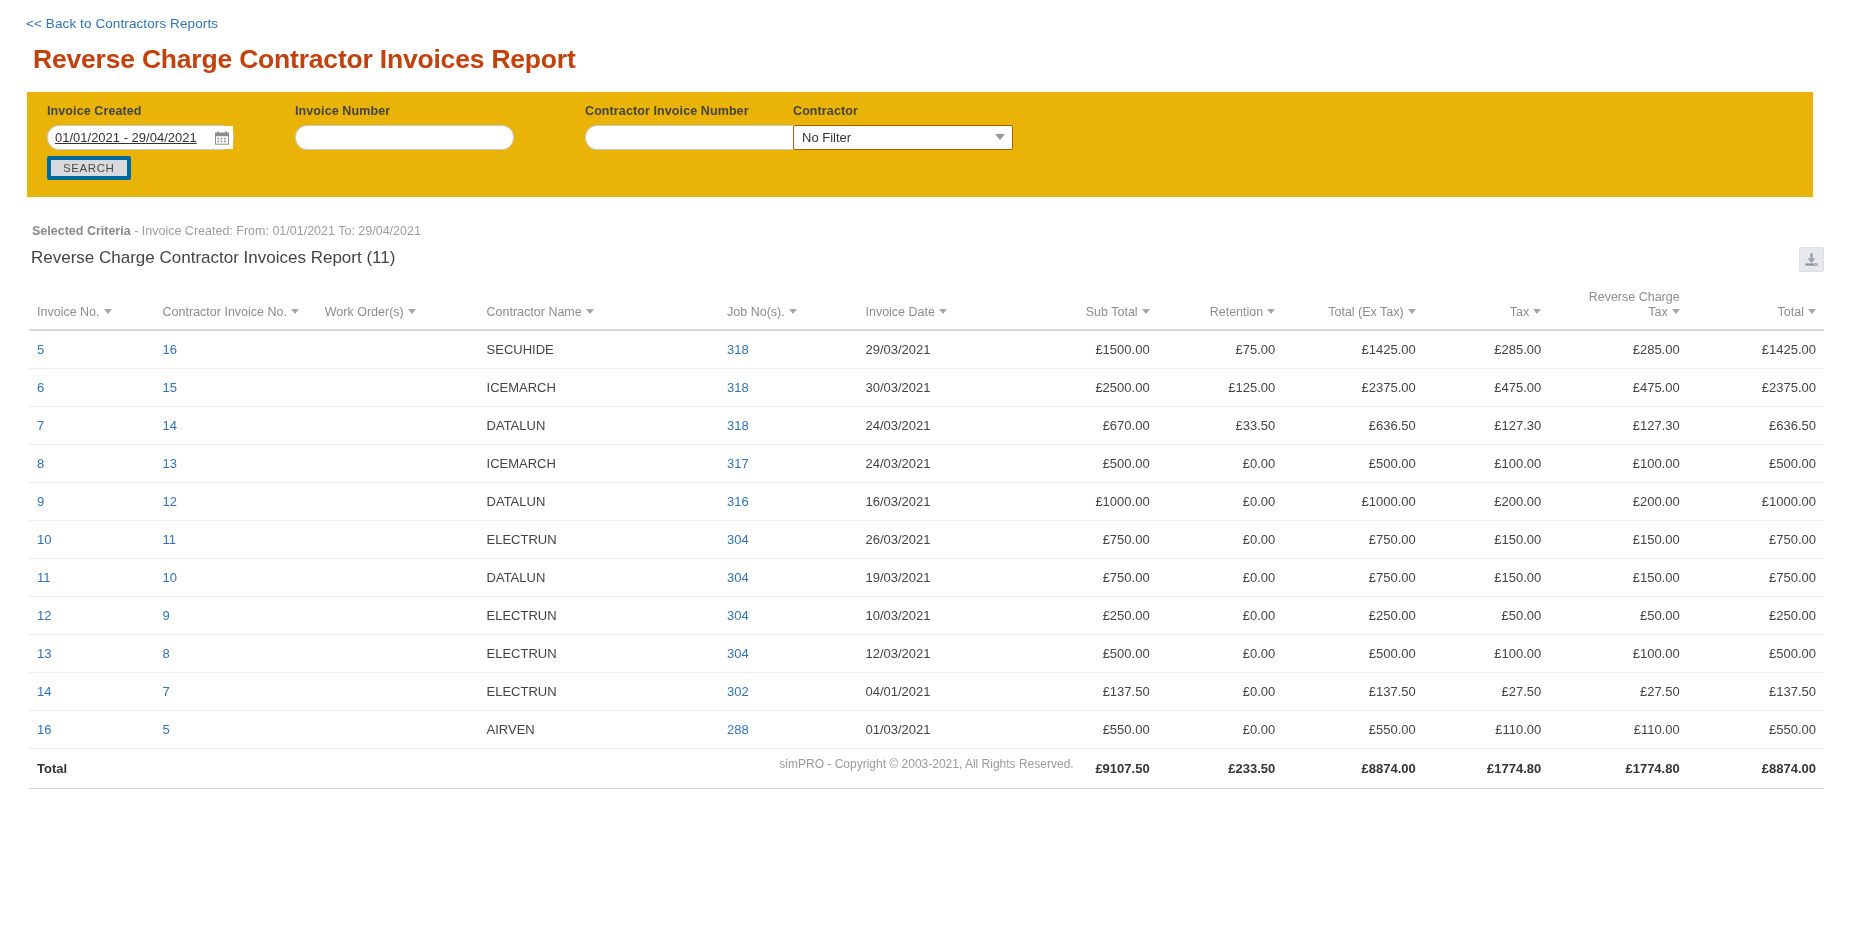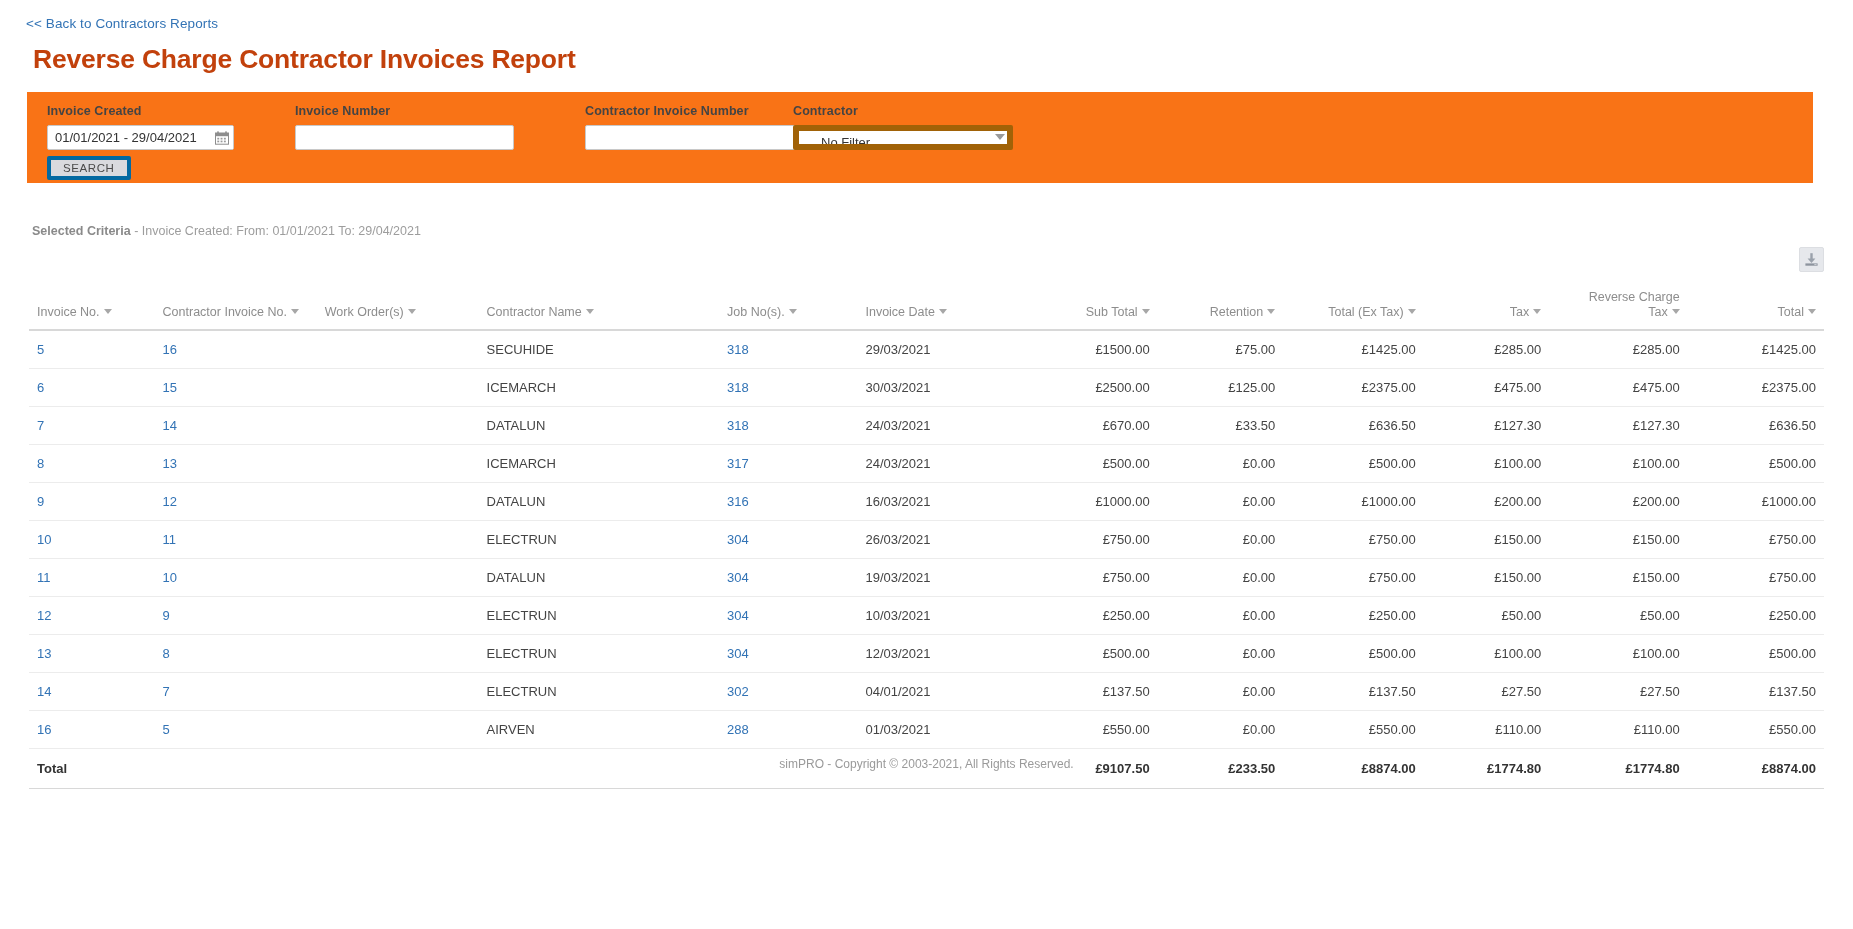--- a/index.html
+++ b/index.html
@@ -31,67 +31,68 @@
     font-size: 26.5px;
     font-weight: bold;
     color: #c2410c;
     letter-spacing: -.2px;
   }
 
   
   .filter-panel {
     position: absolute;
     left: 27px; top: 92px;
-    width: 1786px; height: 91px;
-    background: #f97316;
+    width: 1786px; height: 105px;
+    background: #eab308;
   }
   .field { position: absolute; top: 12px; }
   .field-label {
     font-size: 12.5px;
     font-weight: bold;
     color: #444444;
     display: block;
     margin-bottom: 7px;
     letter-spacing: .1px;
   }
   .text-input {
     height: 25px;
     border: 1px solid #c8c8c8;
     background: #ffffff;
-    border-radius: 2px;
+    border-radius: 12px;
     font-size: 13px;
     font-family: "Liberation Sans", sans-serif;
     color: #333333;
     padding: 0 7px;
     outline: none;
+    text-decoration: underline;
   }
 
   .date-wrap { position: relative; display: inline-block; }
   .date-input { width: 187px; padding-right: 26px; }
   .cal-btn {
     position: absolute; right: 1px; top: 1px;
     width: 23px; height: 23px;
     background: #ffffff;
     border: none;
     display: flex; align-items: center; justify-content: center;
     cursor: pointer;
     padding: 0;
   }
   .cal-ico { display: block; }
 
   .sel-wrap { position: relative; width: 220px; }
   .select-box {
     width: 220px; height: 25px;
-    border: 6px solid #a16207;
+    border: 1px solid #a16207;
     background: #ffffff;
     border-radius: 2px;
     font-size: 13px;
     color: #333333;
     line-height: 23px;
-    padding: 0 24px 0 22px;
+    padding: 0 24px 0 8px;
     cursor: pointer;
     white-space: nowrap; overflow: hidden;
   }
   .sel-arrow {
     position: absolute; right: 8px; top: 9px;
     width: 0; height: 0;
     border-left: 5px solid transparent;
     border-right: 5px solid transparent;
     border-top: 6px solid #9a9a9a;
     pointer-events: none;
@@ -255,20 +256,21 @@
       </div>
     </div>
 
     <button class="search-btn">SEARCH</button>
   </div>
 
   <div class="criteria">
     <b>Selected Criteria</b><span> - Invoice Created: From: 01/01/2021 To: 29/04/2021</span>
   </div>
 
+  <div class="report-title">Reverse Charge Contractor Invoices Report (11)</div>
 
   <button class="dl-btn">
     <svg width="15" height="15" viewBox="0 0 15 15">
       <rect x="6.3" y="1.2" width="2.4" height="6.1" fill="#9aa1ab"></rect>
       <polygon points="3.6,6.6 11.4,6.6 7.5,11.1" fill="#9aa1ab"></polygon>
       <rect x="1.4" y="11.4" width="12.2" height="2.3" fill="#8d949e"></rect>
       <rect x="10.3" y="12.0" width="2.3" height="1.1" fill="#c8ccd2"></rect>
     </svg>
   </button>
 

